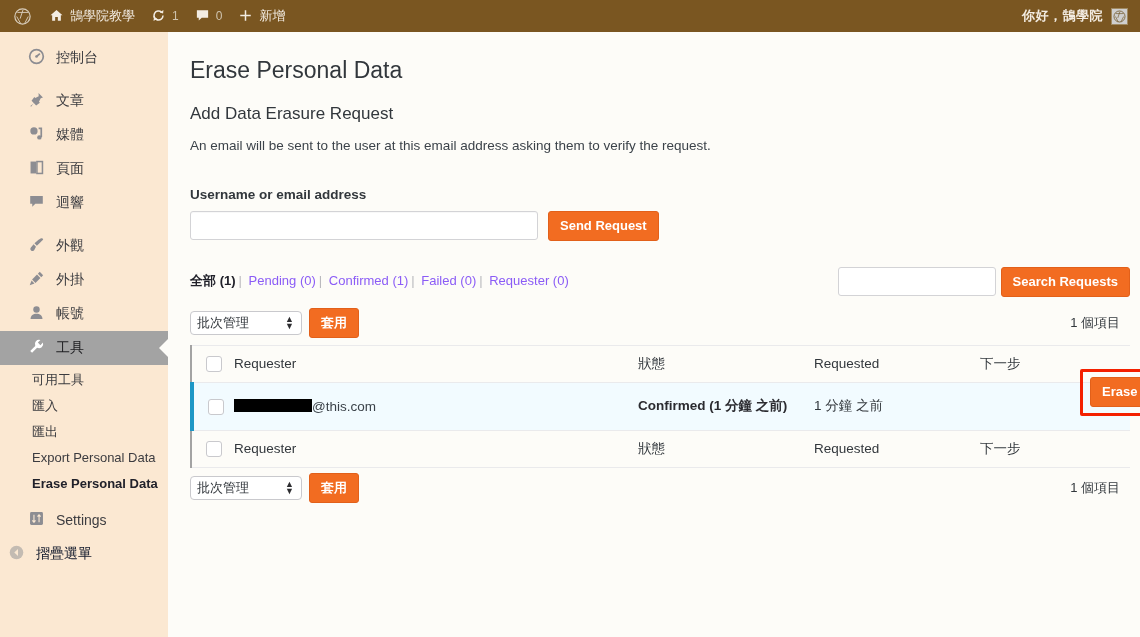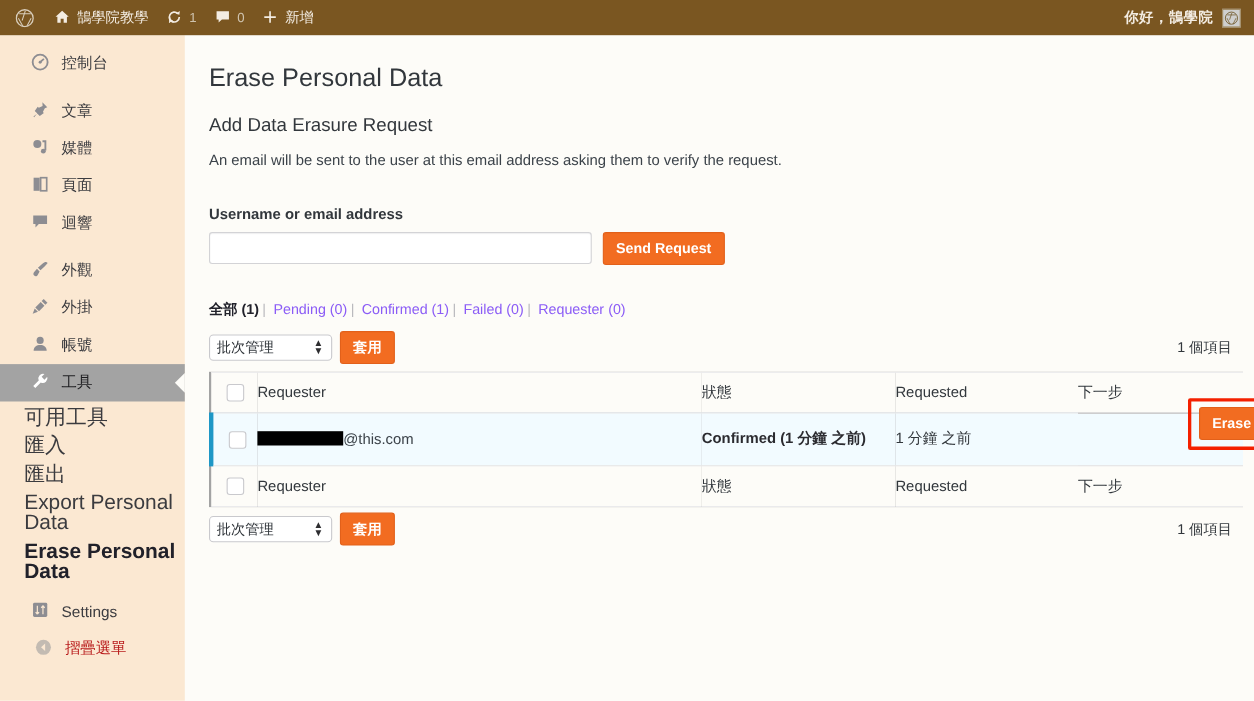--- a/index.html
+++ b/index.html
@@ -70,29 +70,29 @@
   .menu-item.current .arrow {
     position: absolute; right: 0; top: 50%;
     transform: translateY(-50%);
     width: 0; height: 0;
     border-top: 9px solid transparent;
     border-bottom: 9px solid transparent;
     border-right: 9px solid #fdfcf8;
   }
   .submenu { padding: 2px 0 6px 0; }
   .sub-item {
-    padding: 4px 0 4px 22px;
-    font-size: 19px; color: #3b3b3f;
+    padding: 4px 0 4px 32px;
+    font-size: 13px; color: #3b3b3f;
     cursor: pointer; line-height: 18px;
   }
   .sub-item.current { font-weight: 700; color: #21212a; }
   .menu-collapse {
     display: flex; align-items: center; gap: 10px;
-    height: 34px; padding-left: 29px;
-    color: #b91c1c; cursor: pointer; font-size: 14px;
+    height: 34px; padding-left: 6px;
+    color: #0f172a; cursor: pointer; font-size: 14px;
   }
   .menu-collapse .m-ico { width: 20px; text-align: center; color: #bcb4ab; font-size: 15px;}
 
   
   #content {
     position: absolute; top: 32px; left: 168px;
     width: 972px; height: 605px;
     background: #fdfcf8;
     padding: 18px 10px 0 22px;
     overflow: hidden;
@@ -441,20 +441,24 @@
 
   <div class="toolbar-row">
     <div class="subsubsub">
       <a class="current"><span>全部</span> <span>(1)</span></a><span class="sep">|</span>
       <a><span>Pending</span> <span>(0)</span></a><span class="sep">|</span>
       <a><span>Confirmed</span> <span>(1)</span></a><span class="sep">|</span>
       <a><span>Failed</span> <span>(0)</span></a><span class="sep">|</span>
       <a><span>Requester</span> <span>(0)</span></a>
     </div>
 
+    <div class="search-box">
+      <input class="search-input" type="text" value="" placeholder="" style="">
+      <button class="btn-primary">Search Requests</button>
+    </div>
   </div>
 
   <div class="tablenav">
     <div class="left">
       <span class="select-wrap">
         <select class="bulk-select">
           <option>批次管理</option>
         </select>
         <span class="updown">▲<br>▼</span>
       </span>

